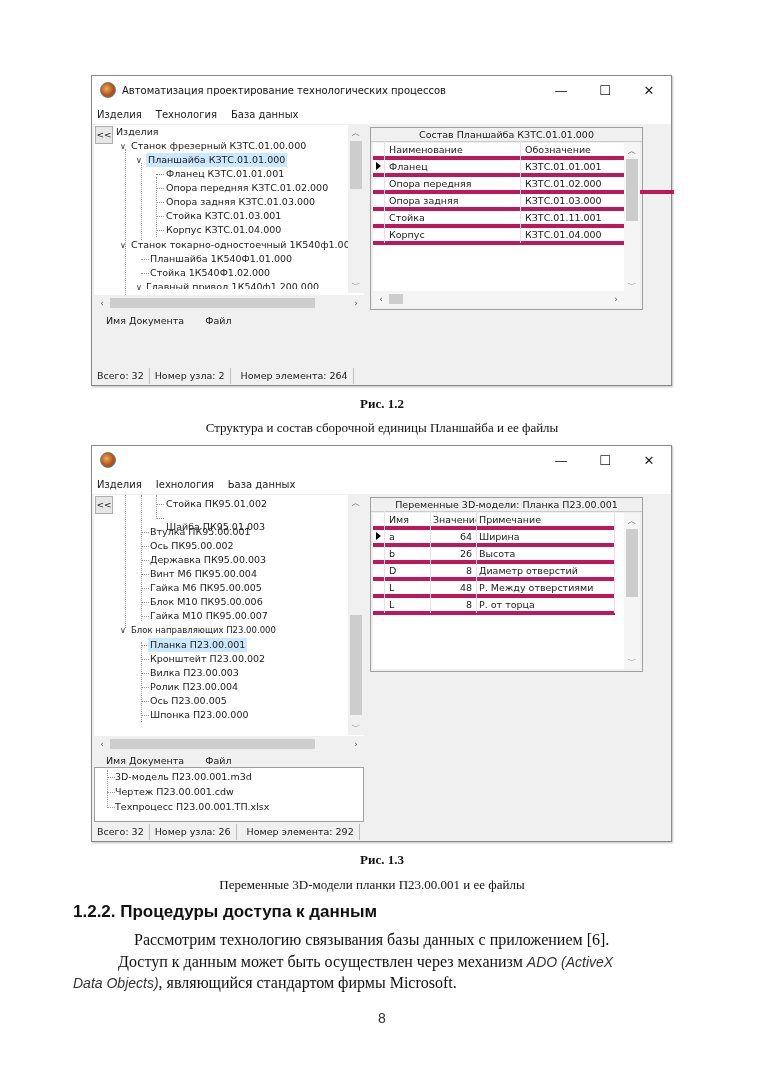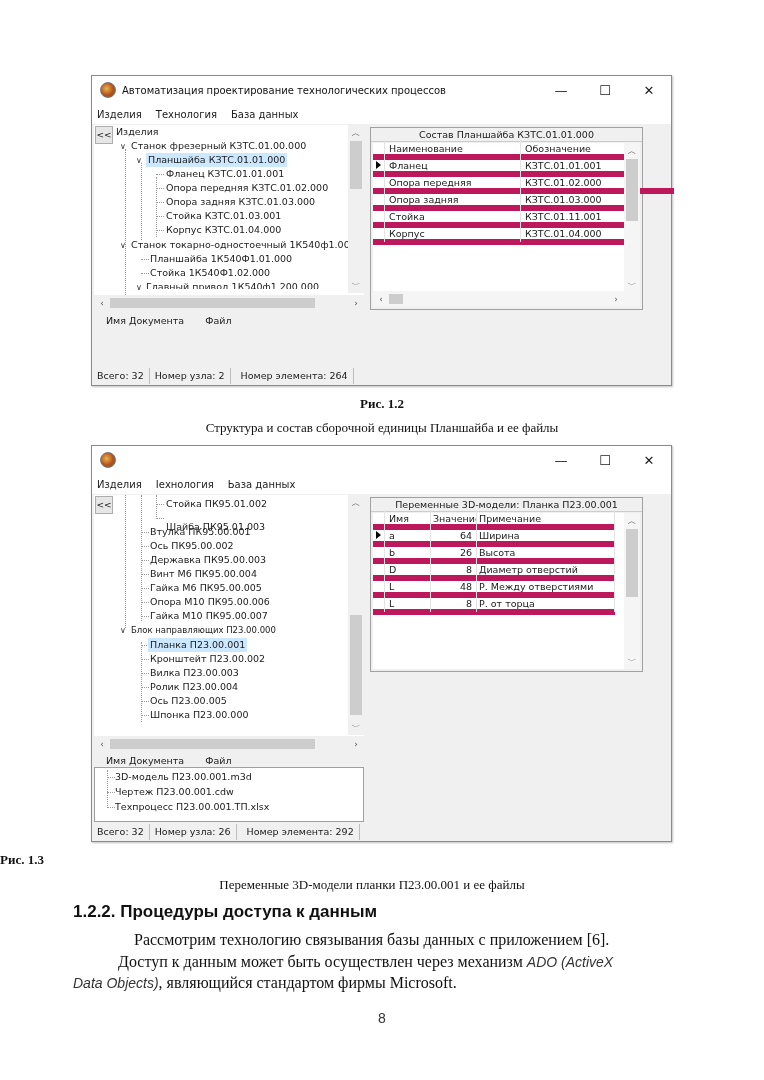--- a/index.html
+++ b/index.html
@@ -19,21 +19,21 @@
   .hdots { position: absolute; border-top: 1px dotted #999; width: 8px; }
   .vscroll { position: absolute; width: 16px; background: #f0f0f0; }
   .vthumb { position: absolute; left: 2px; width: 12px; background: #cdcdcd; }
   .hscroll { position: absolute; height: 16px; background: #f0f0f0; }
   .hthumb { position: absolute; top: 3px; height: 10px; background: #cdcdcd; }
   .arr { position: absolute; font-size: 9px; color: #555; width: 16px; text-align: center; line-height: 16px; }
   .backbtn { position: absolute; width: 18px; height: 18px; border: 1px solid #adadad; background: #e6e6e6; font-size: 9px; text-align: center; line-height: 16px; }
   .status { position: absolute; height: 18px; display: flex; align-items: center; font-size: 9.5px; }
   .status span { border-right: 1px solid #bdbdbd; padding: 0 5px; height: 16px; line-height: 16px; }
   .grid-title { position: absolute; left: 0; right: 0; top: 0; height: 14px; text-align: center; font-size: 9.5px; line-height: 14px; background: #f0f0f0; border-bottom: 1px solid #ccc; }
-  .grid-row { position: absolute; left: 0; height: 17px; border-bottom: 6px solid #be185d; display: flex; align-items: center; font-size: 9.5px; }
+  .grid-row { position: absolute; left: 0; height: 17px; border-bottom: 4px solid #be185d; display: flex; align-items: center; font-size: 9.5px; }
   .cell { height: 17px; line-height: 17px; padding-left: 4px; border-right: 1px solid #e3e3e3; overflow: hidden; white-space: nowrap; }
   .indicator { width: 12px; height: 17px; border-right: 1px solid #e3e3e3; position: relative; }
   .indicator .tri { position: absolute; left: 3px; top: 4px; width: 0; height: 0; border-top: 4px solid transparent; border-bottom: 4px solid transparent; border-left: 5px solid #000; }
   .num { text-align: right; padding-right: 4px; }
   .doc { position: absolute; font-family: "Liberation Serif", serif; color: #111; white-space: nowrap; }
 </style>
 </head>
 <body>
 
 <div class="win" style="left:91px; top:75px; width:581px; height:311px;">
@@ -182,21 +182,21 @@
     <span class="tree-line" style="left:56px; top:30px;">Втулка ПК95.00.001</span>
     <span class="hdots" style="left:47px; top:51px;"></span>
     <span class="tree-line" style="left:56px; top:44px;">Ось ПК95.00.002</span>
     <span class="hdots" style="left:47px; top:65px;"></span>
     <span class="tree-line" style="left:56px; top:58px;">Державка ПК95.00.003</span>
     <span class="hdots" style="left:47px; top:79px;"></span>
     <span class="tree-line" style="left:56px; top:72px;">Винт М6 ПК95.00.004</span>
     <span class="hdots" style="left:47px; top:93px;"></span>
     <span class="tree-line" style="left:56px; top:86px;">Гайка М6 ПК95.00.005</span>
     <span class="hdots" style="left:47px; top:107px;"></span>
-    <span class="tree-line" style="left:56px; top:100px;">Опора М10 ПК95.00.006</span>
+    <span class="tree-line" style="left:56px; top:100px;">Блок М10 ПК95.00.006</span>
     <span class="hdots" style="left:47px; top:121px;"></span>
     <span class="tree-line" style="left:56px; top:114px;">Гайка М10 ПК95.00.007</span>
     <span class="chev" style="left:26px; top:131px;">∨</span>
     <span class="tree-line" style="left:37px; top:128px; font-size:8.5px;">Блок направляющих П23.00.000</span>
     <span class="hdots" style="left:47px; top:150px;"></span>
     <span class="tree-line sel" style="left:54px; top:143px;">Планка П23.00.001</span>
     <span class="hdots" style="left:47px; top:164px;"></span>
     <span class="tree-line" style="left:56px; top:157px;">Кронштейт П23.00.002</span>
     <span class="hdots" style="left:47px; top:178px;"></span>
     <span class="tree-line" style="left:56px; top:171px;">Вилка П23.00.003</span>
@@ -281,21 +281,21 @@
       </div>
       <div class="vscroll" style="right:0; top:0; height:156px; background:#f5f5f5;">
         <div class="arr" style="top:0;">︿</div>
         <div class="vthumb" style="top:16px; height:68px;"></div>
         <div class="arr" style="bottom:0;">﹀</div>
       </div>
     </div>
   </div>
 </div>
 
-<div class="doc" style="left:0; width:764px; top:852px; font-size:13px; font-weight:bold;">Рис. 1.3</div>
+<div class="doc" style="left:0; width:764px; text-align:center; top:852px; font-size:13px; font-weight:bold;">Рис. 1.3</div>
 <div class="doc" style="left:0; width:744px; text-align:center; top:877px; font-size:13px;">Переменные 3D-модели планки П23.00.001 и ее файлы</div>
 
 <div style="position:absolute; left:73px; top:902px; font-family:'Liberation Sans', sans-serif; font-weight:bold; font-size:17px; color:#111; white-space:nowrap;">1.2.2. Процедуры доступа к данным</div>
 <div class="doc" style="left:118px; top:931px; font-size:16px;margin-left:16px;">Рассмотрим технологию связывания базы данных с приложением [6].</div>
 <div class="doc" style="left:118px; top:953px; font-size:16px;">
   <span>Доступ к данным может быть осуществлен через механизм </span><i style="font-family:'Liberation Sans', sans-serif; font-size:14px; color:#333;">ADO (ActiveX</i>
 </div>
 <div class="doc" style="left:73px; top:974px; font-size:16px;">
   <i style="font-family:'Liberation Sans', sans-serif; font-size:14px; color:#333;">Data Objects)</i><span>, являющийся стандартом фирмы Microsoft.</span>
 </div>

